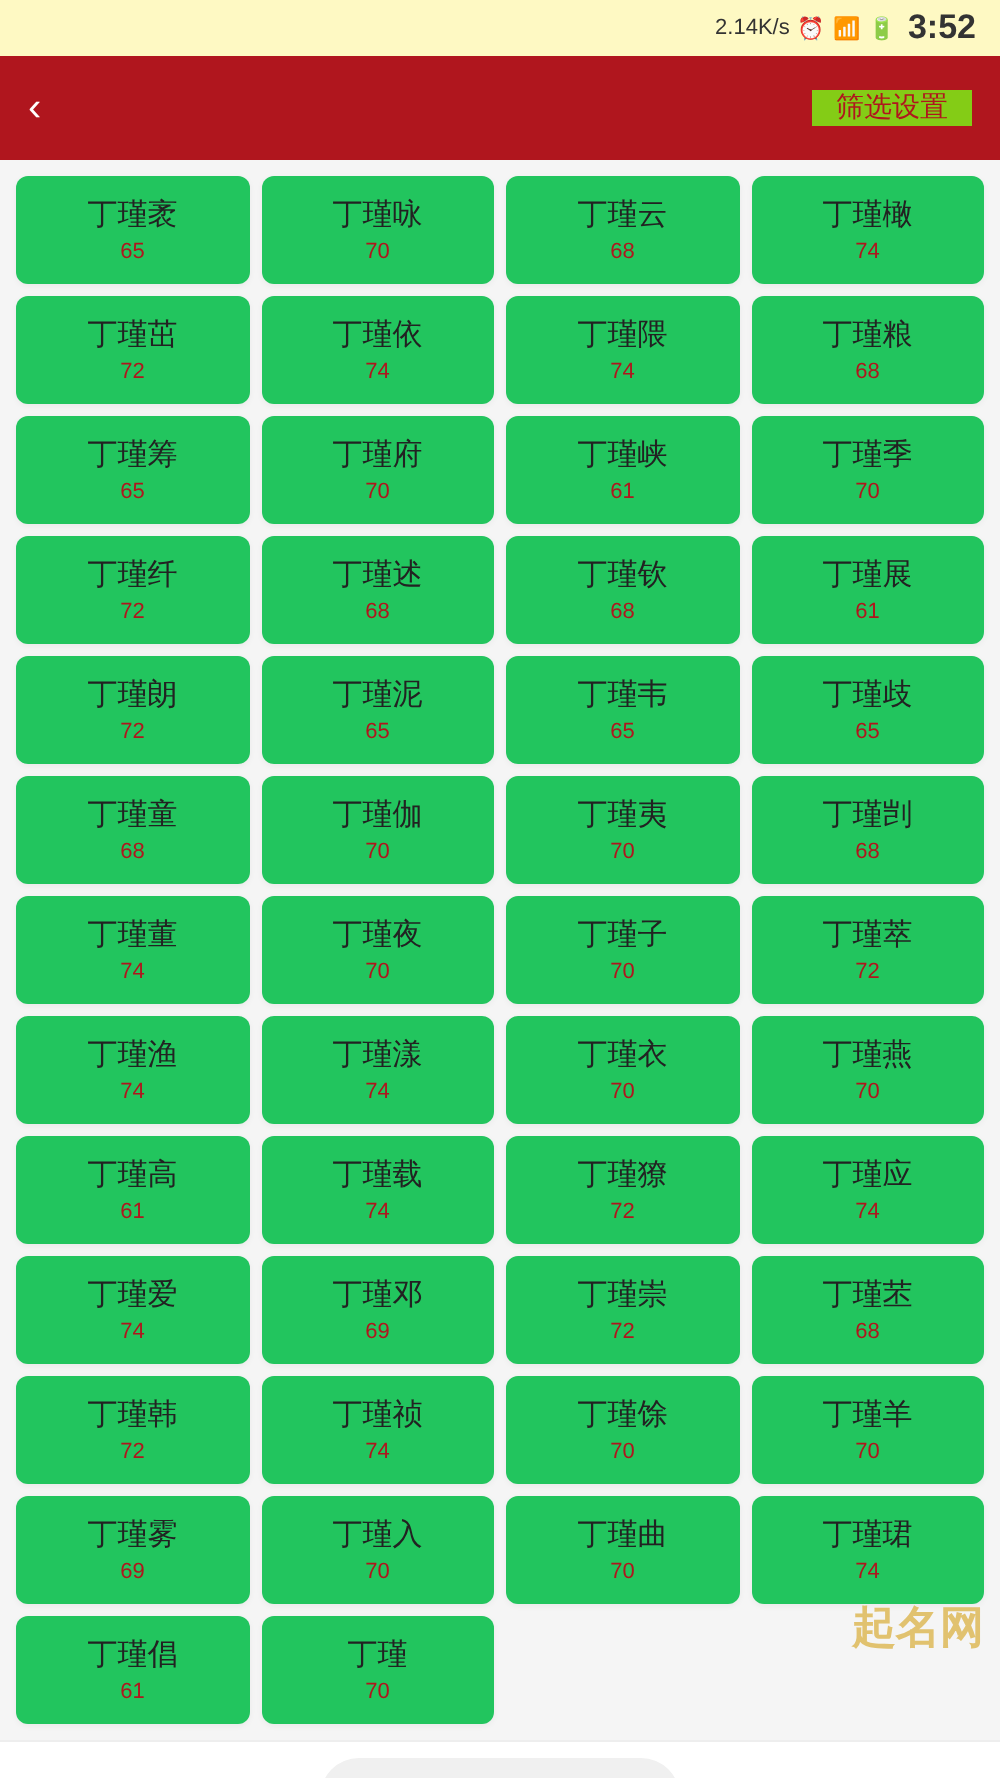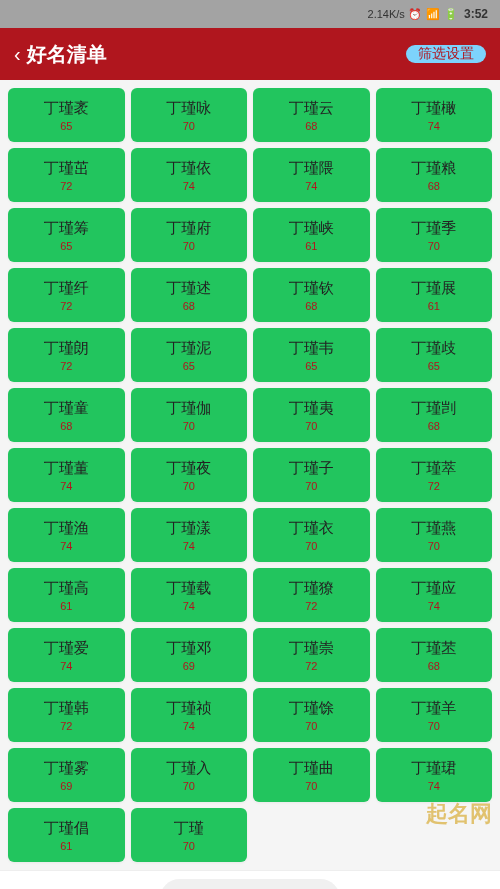--- a/index.html
+++ b/index.html
@@ -8,33 +8,33 @@
       width: 500px;
       min-height: 889px;
       background: #f5f5f5;
       font-family: 'PingFang SC', 'Microsoft YaHei', sans-serif;
       display: flex;
       flex-direction: column;
     }
 
     
     .status-bar {
-      background: #a3a3a3;
+      background: #fef9c3;
       height: 28px;
       display: flex;
       align-items: center;
       justify-content: flex-end;
       padding: 0 12px;
       font-size: 12px;
       color: #333;
       gap: 6px;
     }
     .status-bar .time {
       font-weight: 600;
-      font-size: 12px;
+      font-size: 17px;
     }
     .status-icons {
       display: flex;
       align-items: center;
       gap: 4px;
       font-size: 11px;
     }
 
     
     .header {
@@ -55,24 +55,24 @@
       font-size: 20px;
       font-weight: 600;
       color: #fff;
     }
     .back-icon {
       font-size: 20px;
       color: #fff;
       cursor: pointer;
     }
     .filter-btn {
-      background: #7dd3fc;
+      background: #84cc16;
       color: #b0161e;
       border: none;
-      border-radius: 12px;
+      border-radius: 0;
       padding: 0 12px;
       font-size: 14px;
       font-weight: 500;
       cursor: pointer;
     }
 
     
     .grid-container {
       flex: 1;
       padding: 8px;
@@ -148,21 +148,20 @@
     <span>⏰</span>
     <span>📶</span>
     <span>🔋</span>
   </span>
   <span class="time">3:52</span>
 </div>
 
 <div class="header">
   <div class="header-left">
     <span class="back-icon">‹</span>
-    <span class="header-title">好名清单</span>
   </div>
   <button class="filter-btn">筛选设置</button>
 </div>
 
 <div class="grid-container" id="names-grid">
 <div class="name-card">
       <div class="name-text">丁瑾袤</div>
       <div class="name-score">65</div>
     </div>
     <div class="name-card">

